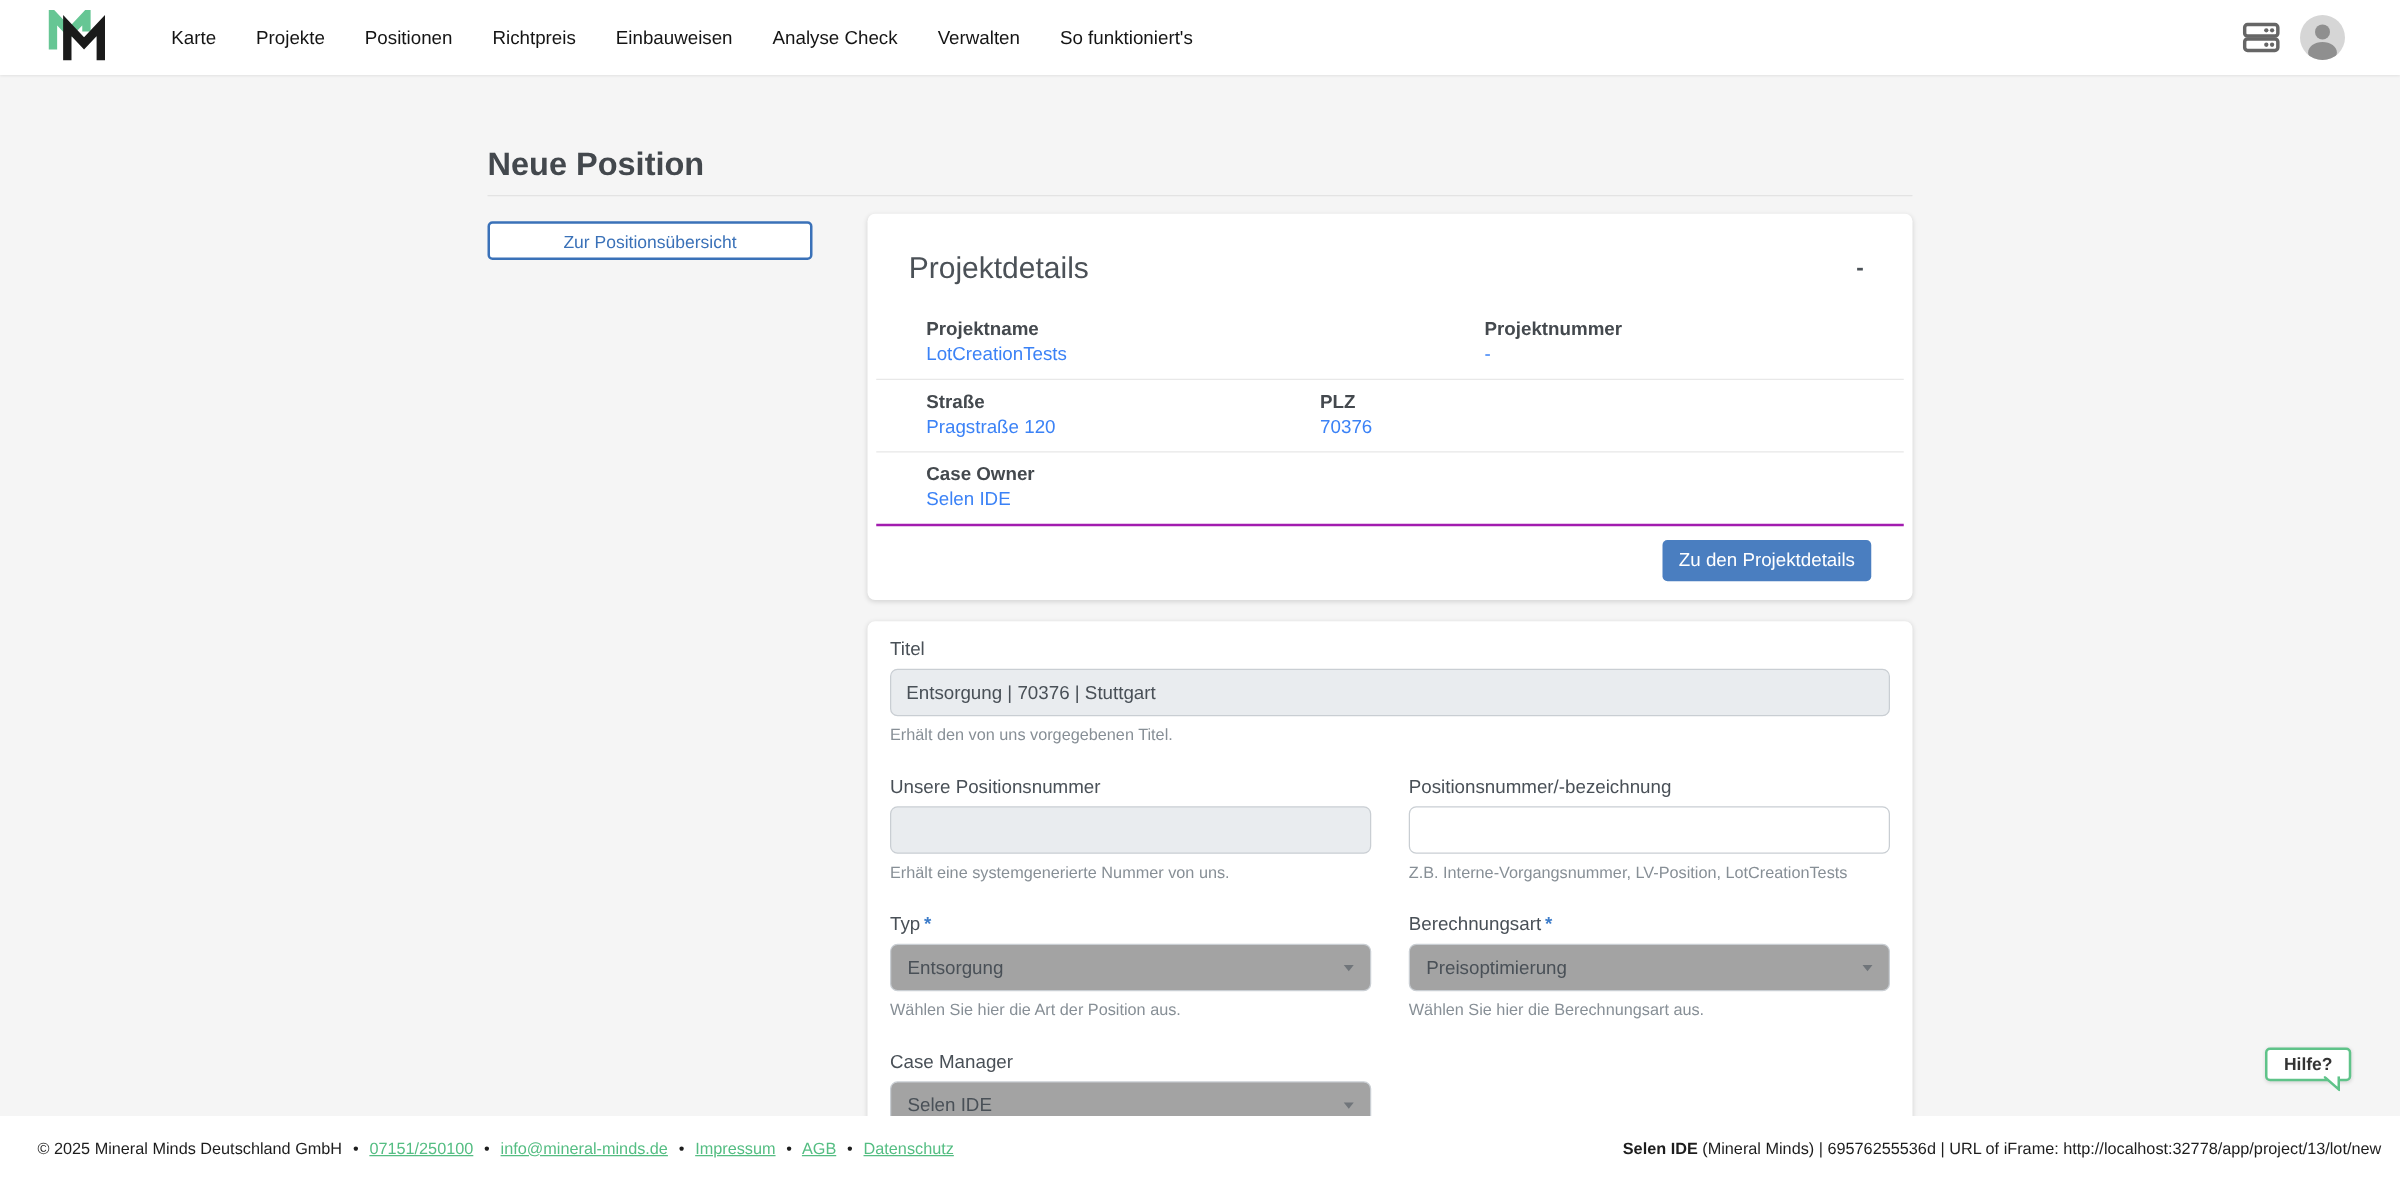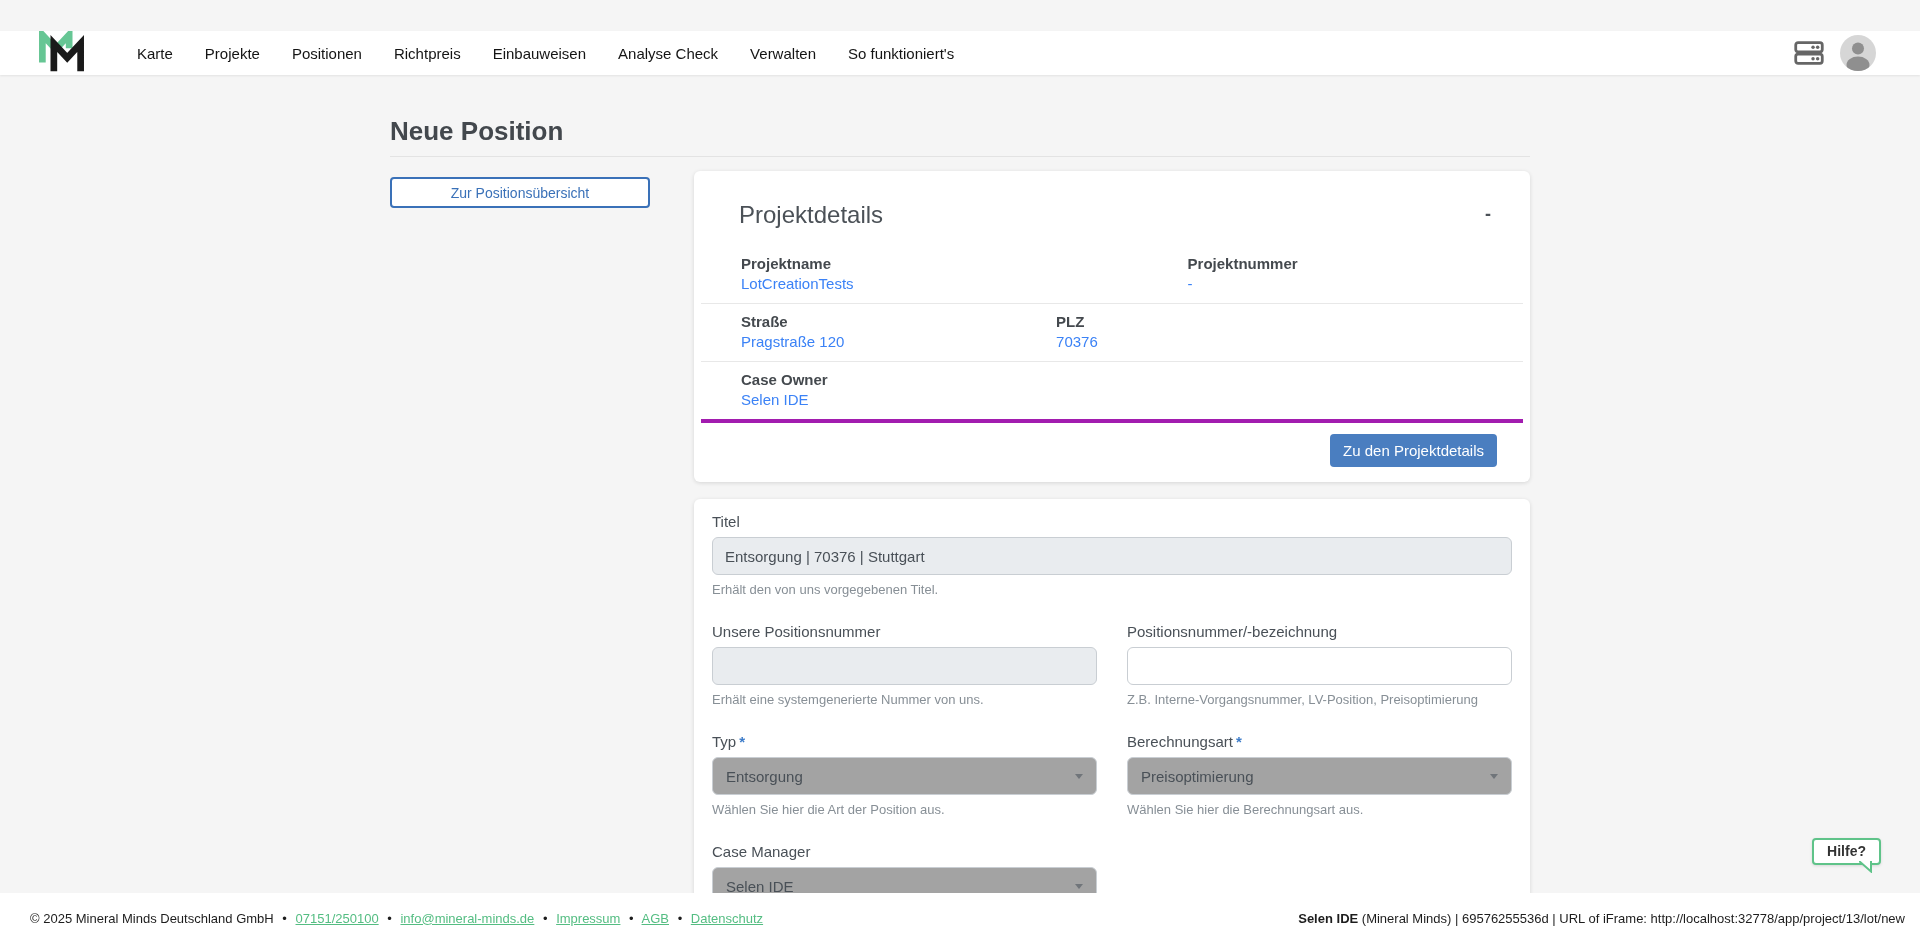--- a/index.html
+++ b/index.html
@@ -1,22 +1,22 @@
 <!DOCTYPE html>
 <html><head>
 <meta charset="utf-8">
 <style>
   * { margin:0; padding:0; box-sizing:border-box; }
   html,body { width:1920px; height:943px; overflow:hidden; }
   body { font-family:"Liberation Sans", sans-serif; background:#f5f5f5; position:relative; color:#495057; }
 
   
-  .navbar { position:absolute; top:0; left:0; right:0; height:44px; background:#fff;
+  .navbar { position:absolute; top:0; left:0; right:0; height:60px; background:#fff;
             display:flex; align-items:center; padding:0 44px 0 38px; z-index:10;
-            box-shadow:0 1px 2px rgba(0,0,0,0.08);margin-top:31px; }
+            box-shadow:0 1px 2px rgba(0,0,0,0.08); }
   .logo { width:47px; height:44px; margin-right:52px; flex:0 0 auto; }
   .nav-links { display:flex; align-items:center; gap:32px; }
   .nav-link { font-size:15px; font-weight:500; color:#141414; text-decoration:none; cursor:pointer; white-space:nowrap; }
   .nav-right { margin-left:auto; display:flex; align-items:center; gap:16px; }
   .icon-btn { background:none; border:none; cursor:pointer; display:flex; align-items:center; }
 
   
   .main { position:absolute; top:60px; left:0; right:0; bottom:50px; background:#f5f5f5; overflow:hidden; }
   .container { width:1140px; margin:0 auto; padding-top:56px; }
   .page-title { font-size:26px; font-weight:600; color:#43484d; margin-bottom:9px; }
@@ -28,28 +28,28 @@
 
   .btn-outline { display:block; width:260px; height:31px; background:#fff; border:2px solid #3a71b8;
                  border-radius:4px; color:#3a71b8; font-size:14px; font-family:inherit; cursor:pointer; }
   .btn-primary { background:#4a7ec0; color:#fff; border:none; border-radius:4px; padding:8px 13px;
                  font-size:15px; font-family:inherit; cursor:pointer; }
 
   .card { background:#fff; border-radius:6px; box-shadow:0 1px 4px rgba(0,0,0,0.13); }
 
   
   .project-card { padding:30px 33px 15px; }
-  .card-head { display:flex; justify-content:space-between; align-items:flex-start;margin-left:12px; }
+  .card-head { display:flex; justify-content:space-between; align-items:flex-start; }
   .card-title { font-size:24px; font-weight:400; color:#4b5157; }
   .collapse-btn { background:none; border:none; font-size:18px; font-weight:700; color:#4b5157;
                   cursor:pointer; line-height:1; padding:4px 6px; }
   .pd-table { margin:17px -26px 0; }
   .pd-row { display:grid; padding:9px 0 11px; }
   .pd-row + .pd-row { border-top:1px solid #e8e8e8; }
-  .pd-row:last-child { border-bottom:4px solid #a21caf; }
+  .pd-row:last-child { border-bottom:2px solid #a21caf; }
   .pd-row-1 { grid-template-columns:59.2% auto; }
   .pd-row-2 { grid-template-columns:43.2% 16% auto; }
   .pd-cell:first-child { padding-left:40px; }
   .pd-label { font-size:15px; font-weight:700; color:#44494e; }
   .pd-value { font-size:15px; color:#3b82f6; margin-top:3px; }
   .pd-actions { text-align:right; margin-top:11px; }
 
   
   .form-card { margin-top:17px; padding:14px 18px 60px; min-height:470px; }
   .form-label { display:block; font-size:15px; color:#495057; margin-bottom:7px; }
@@ -183,21 +183,21 @@
 
           <div class="form-row">
             <div class="form-group">
               <label class="form-label">Unsere Positionsnummer</label>
               <input class="text-input" type="text" disabled="" value="" style="">
               <div class="helper">Erhält eine systemgenerierte Nummer von uns.</div>
             </div>
             <div class="form-group">
               <label class="form-label">Positionsnummer/-bezeichnung</label>
               <input class="text-input" type="text" value="" style="">
-              <div class="helper">Z.B. Interne-Vorgangsnummer, LV-Position, Preisoptimierung</div>
+              <div class="helper">Z.B. Interne-Vorgangsnummer, LV-Position, LotCreationTests</div>
             </div>
           </div>
 
           <div class="form-row">
             <div class="form-group">
               <label class="form-label"><span>Typ</span><span class="req">*</span></label>
               <div class="select-box">
                 <span>Entsorgung</span>
                 <span class="select-caret"></span>
               </div>

